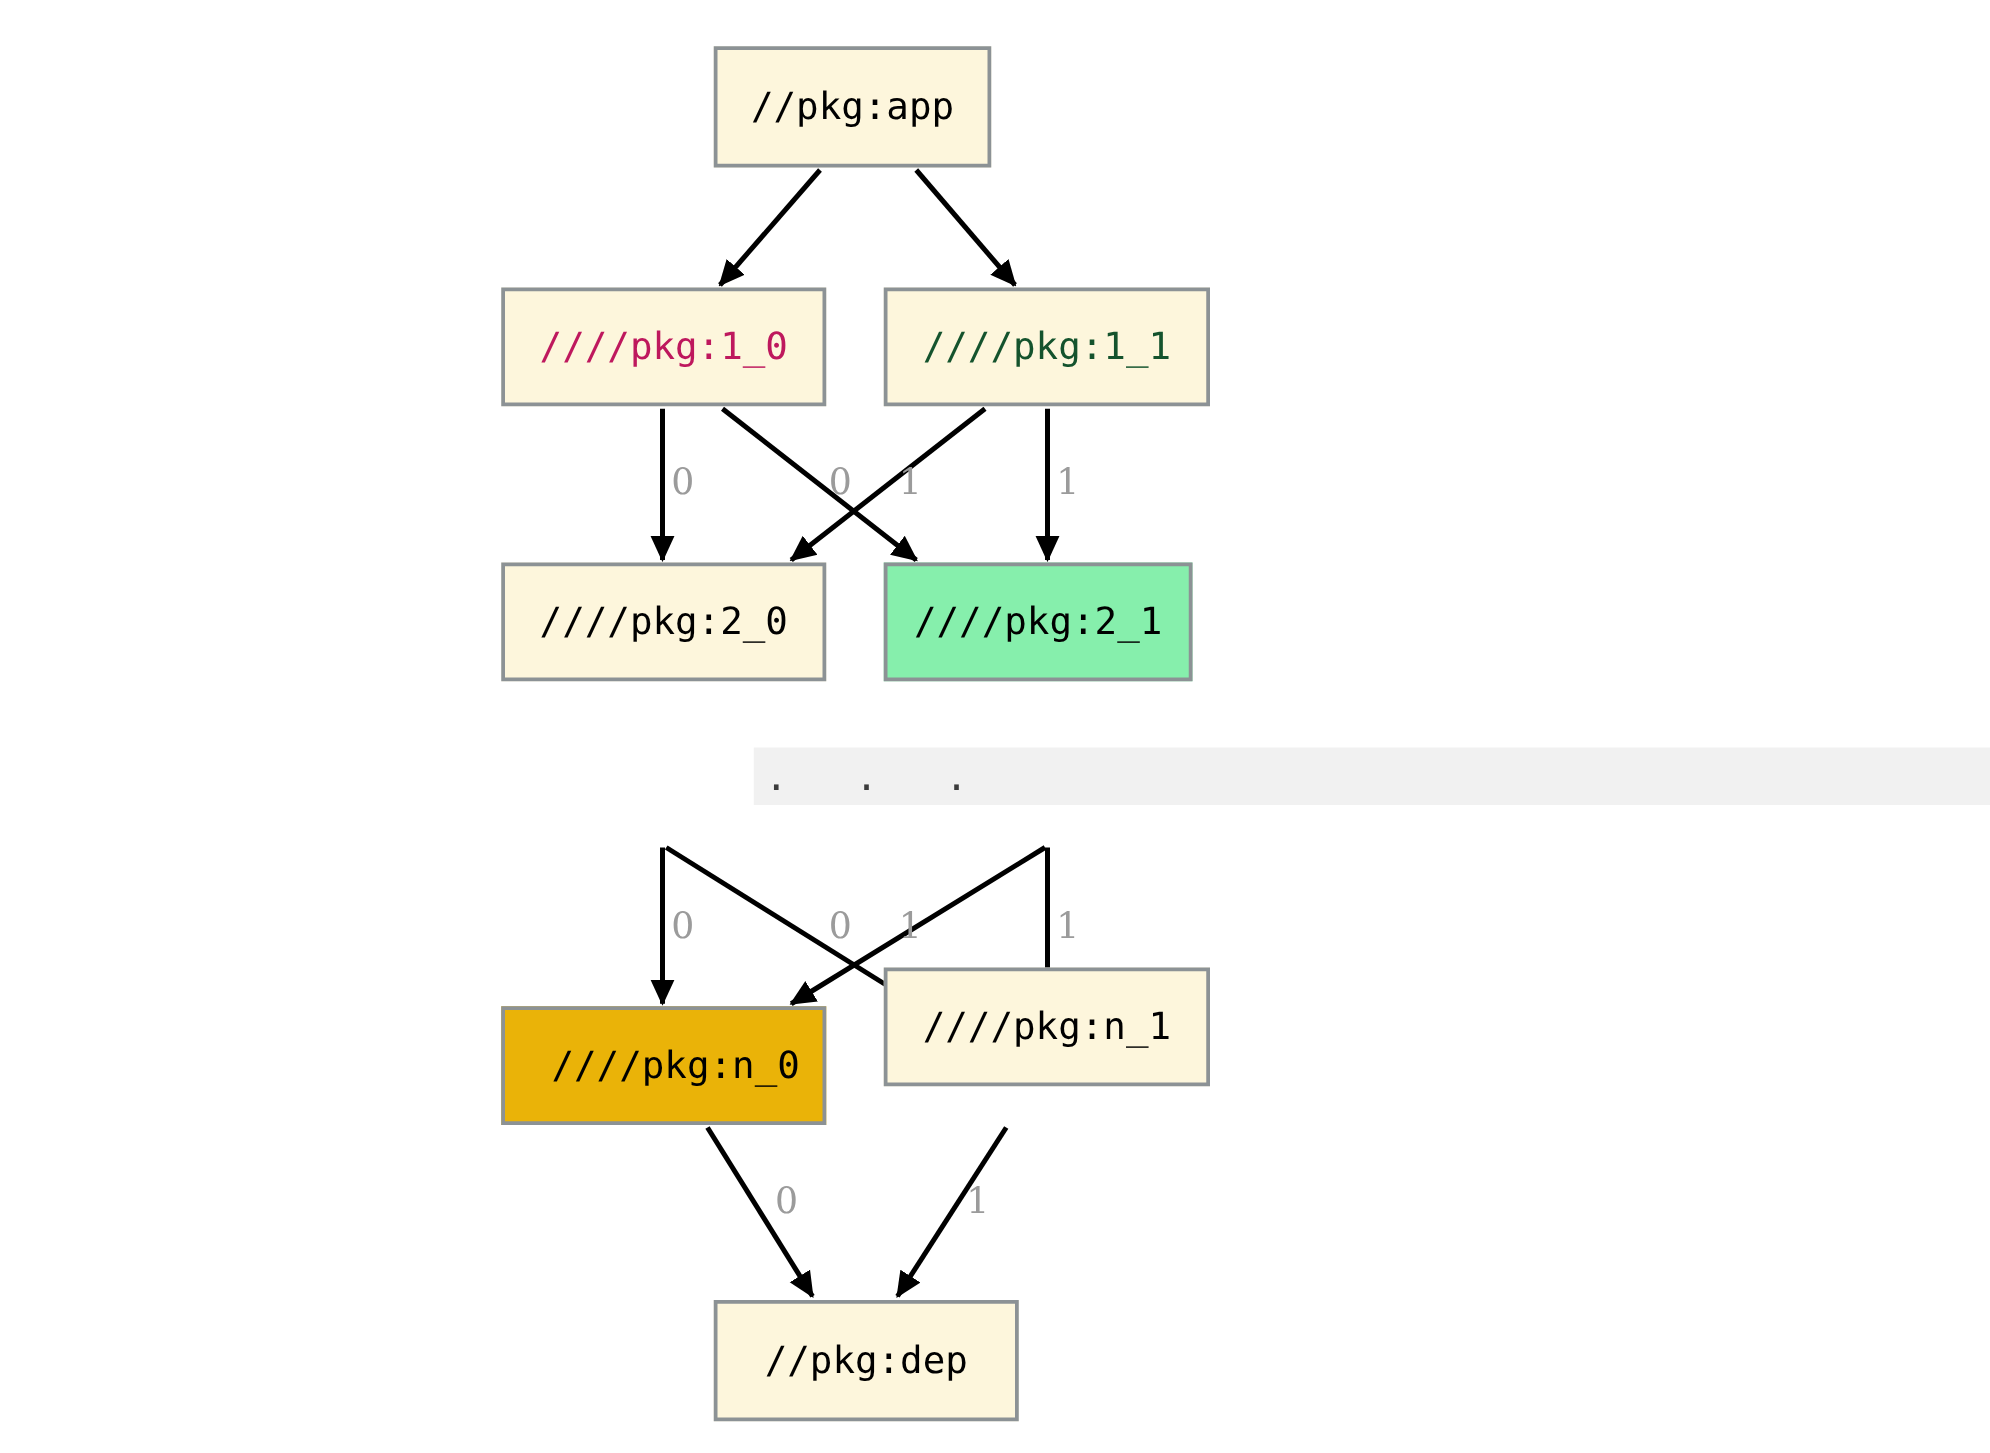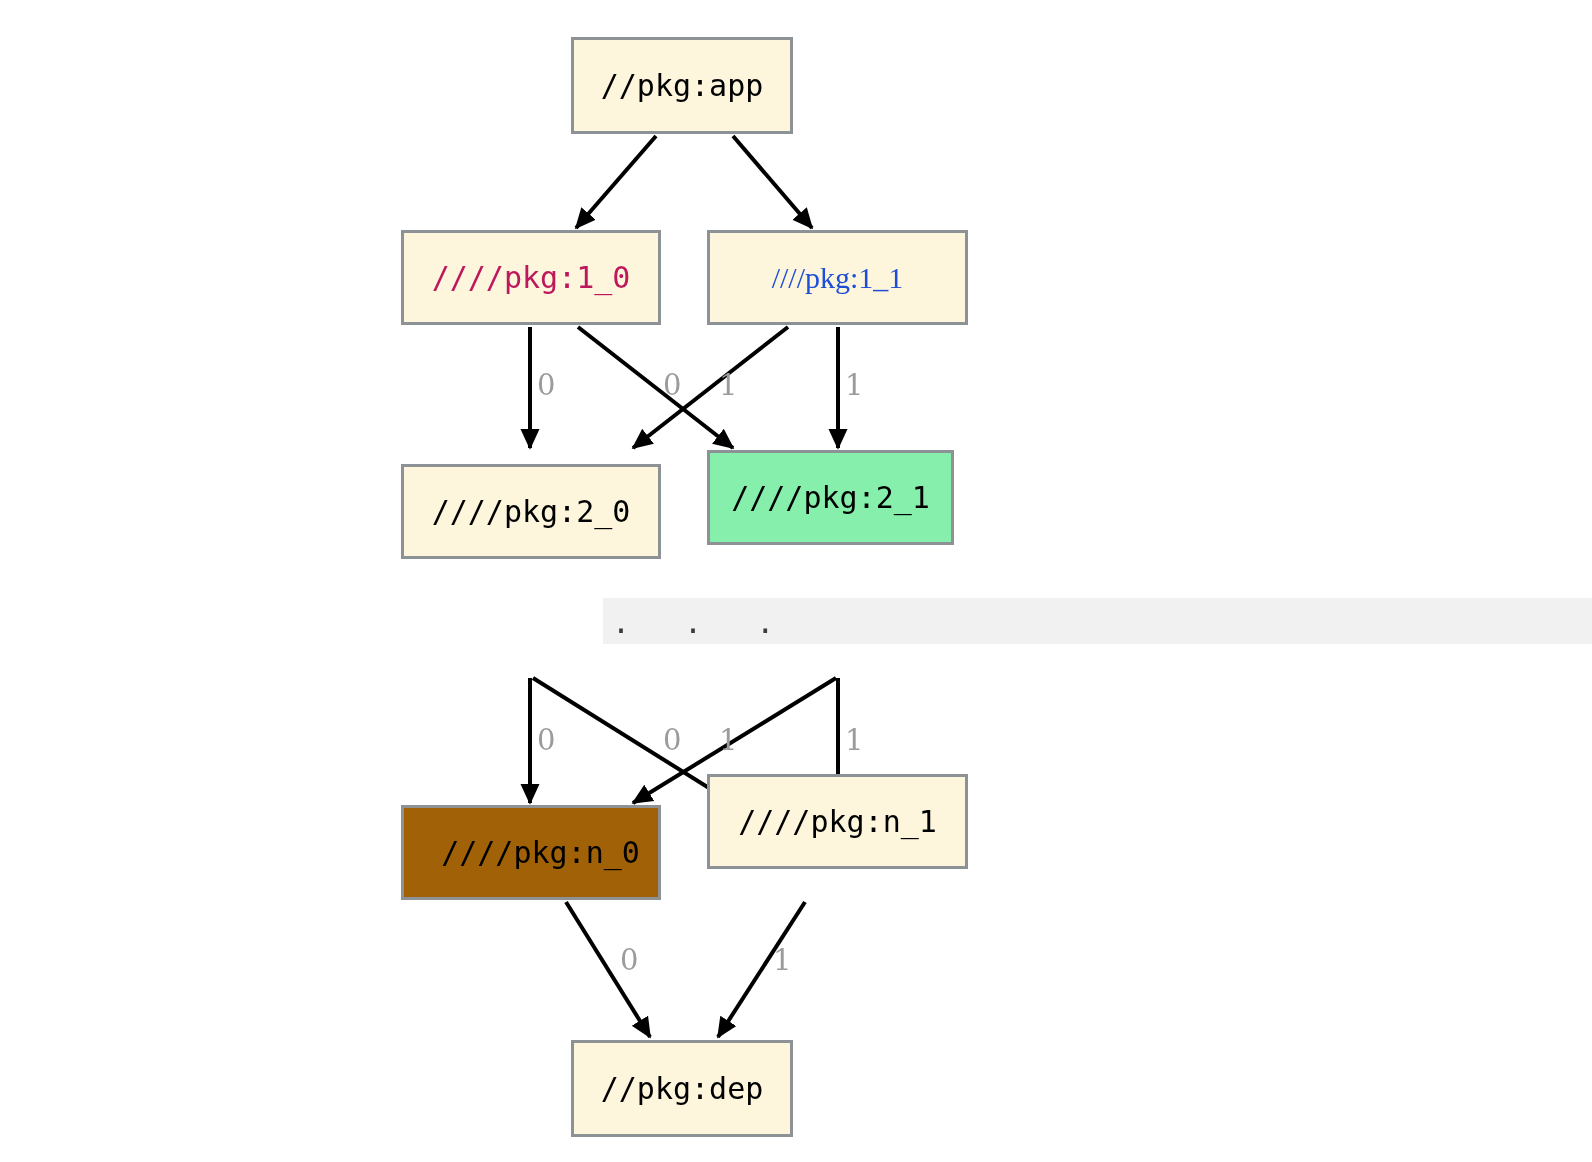--- a/index.html
+++ b/index.html
@@ -115,35 +115,35 @@
   </svg>
 
   <div id="node-layer">
       <div class="node" style="left: 571px; top: 37px; width: 222px; height: 97px; background: rgb(253, 246, 220); border-color: rgb(140, 146, 149);">
         <span class="node-label" style="color: rgb(0, 0, 0);">//pkg:app</span>
       </div>
       <div class="node" style="left: 401px; top: 230px; width: 260px; height: 95px; background: rgb(253, 246, 220); border-color: rgb(140, 146, 149);">
         <span class="node-label" style="color: #be185d;">////pkg:1_0</span>
       </div>
       <div class="node" style="left: 707px; top: 230px; width: 261px; height: 95px; background: rgb(253, 246, 220); border-color: rgb(140, 146, 149);">
-        <span class="node-label" style="color: #1d4ed8; font-family: Liberation Serif, serif;">////pkg:1_1</span>
+        <span class="node-label" style="color: #14532d;">////pkg:1_1</span>
       </div>
-      <div class="node" style="left: 401px; top: 450px; width: 260px; height: 95px; background: rgb(253, 246, 220); border-color: rgb(140, 146, 149); margin-top: 14px;">
+      <div class="node" style="left: 401px; top: 450px; width: 260px; height: 95px; background: rgb(253, 246, 220); border-color: rgb(140, 146, 149);">
         <span class="node-label" style="color: rgb(0, 0, 0);">////pkg:2_0</span>
       </div>
       <div class="node" style="left: 707px; top: 450px; width: 247px; height: 95px; background: #86efac; border-color: rgb(140, 146, 149);">
         <span class="node-label" style="color: rgb(0, 0, 0);">////pkg:2_1</span>
       </div>
-      <div class="node" style="left: 401px; top: 805px; width: 260px; height: 95px; background: #a16207; border-color: rgb(140, 146, 149); padding-left: 19px;">
+      <div class="node" style="left: 401px; top: 805px; width: 260px; height: 95px; background: #eab308; border-color: rgb(140, 146, 149); padding-left: 19px;">
         <span class="node-label" style="color: rgb(0, 0, 0);">////pkg:n_0</span>
       </div>
       <div class="node" style="left: 707px; top: 774px; width: 261px; height: 95px; background: rgb(253, 246, 220); border-color: rgb(140, 146, 149);">
         <span class="node-label" style="color: rgb(0, 0, 0);">////pkg:n_1</span>
       </div>
-      <div class="node" style="left: 571px; top: 1040px; width: 222px; height: 97px; background: rgb(253, 246, 220); border-color: rgb(140, 146, 149);">
+      <div class="node" style="left: 571px; top: 1040px; width: 244px; height: 97px; background: rgb(253, 246, 220); border-color: rgb(140, 146, 149);">
         <span class="node-label" style="color: rgb(0, 0, 0);">//pkg:dep</span>
       </div>
     </div>
 
   <div id="edge-label-layer">
       <span class="edge-label" style="left: 537px; top: 371px; color: rgb(155, 155, 155);">0</span>
       <span class="edge-label" style="left: 663px; top: 371px; color: rgb(155, 155, 155);">0</span>
       <span class="edge-label" style="left: 719px; top: 371px; color: rgb(155, 155, 155);">1</span>
       <span class="edge-label" style="left: 845px; top: 371px; color: rgb(155, 155, 155);">1</span>
       <span class="edge-label" style="left: 537px; top: 726px; color: rgb(155, 155, 155);">0</span>

